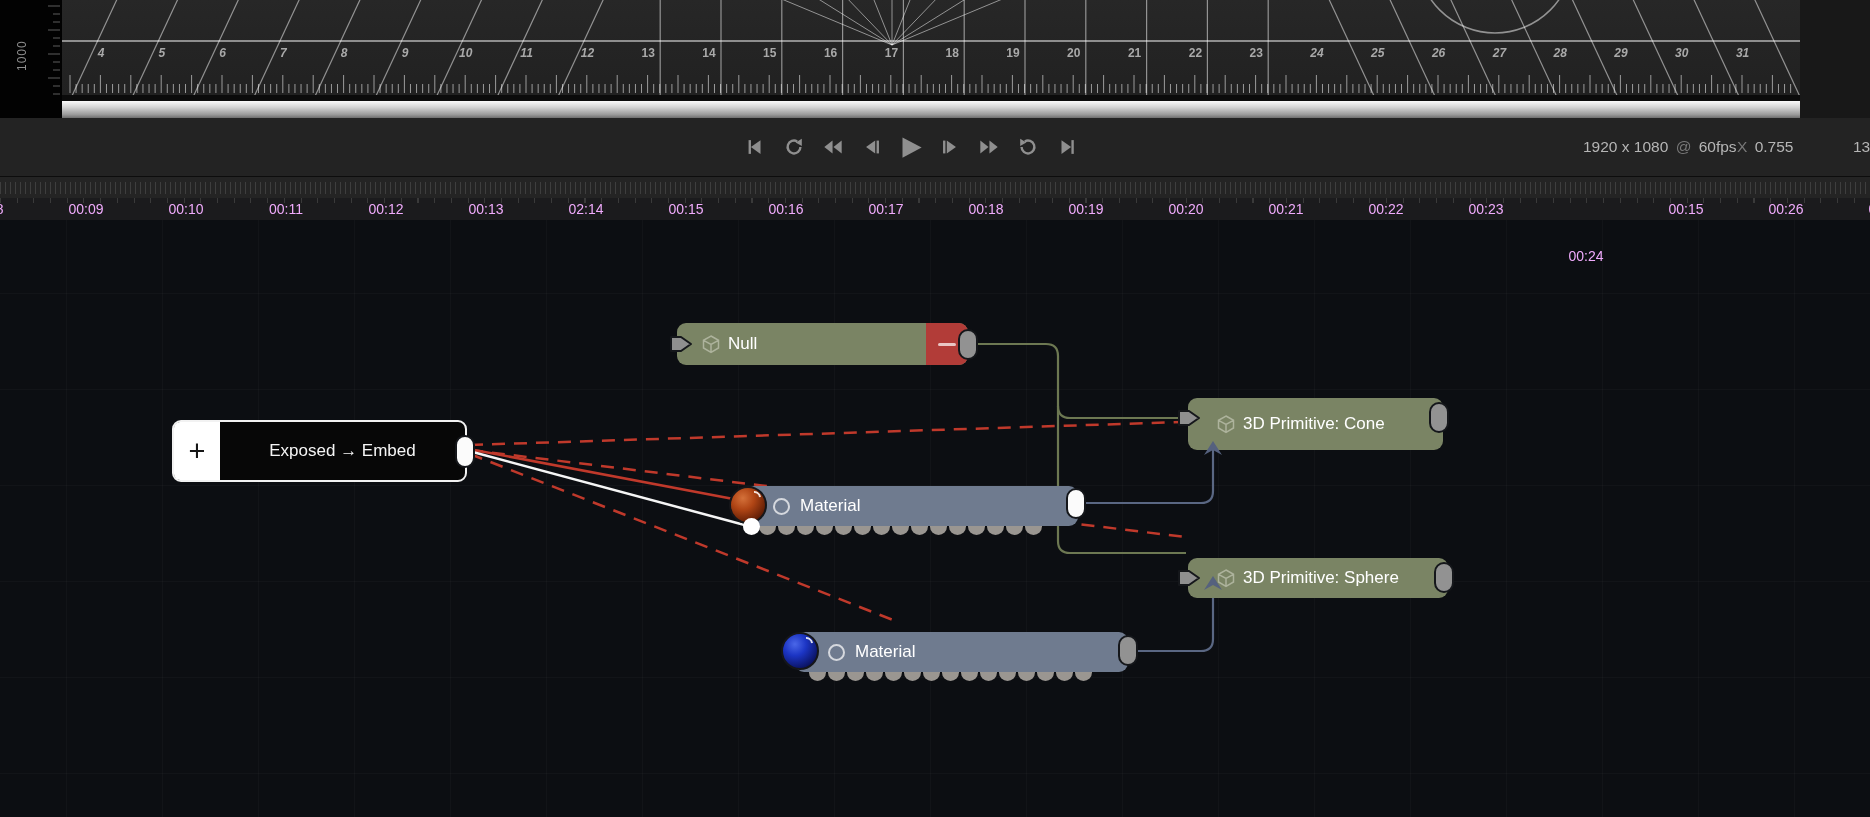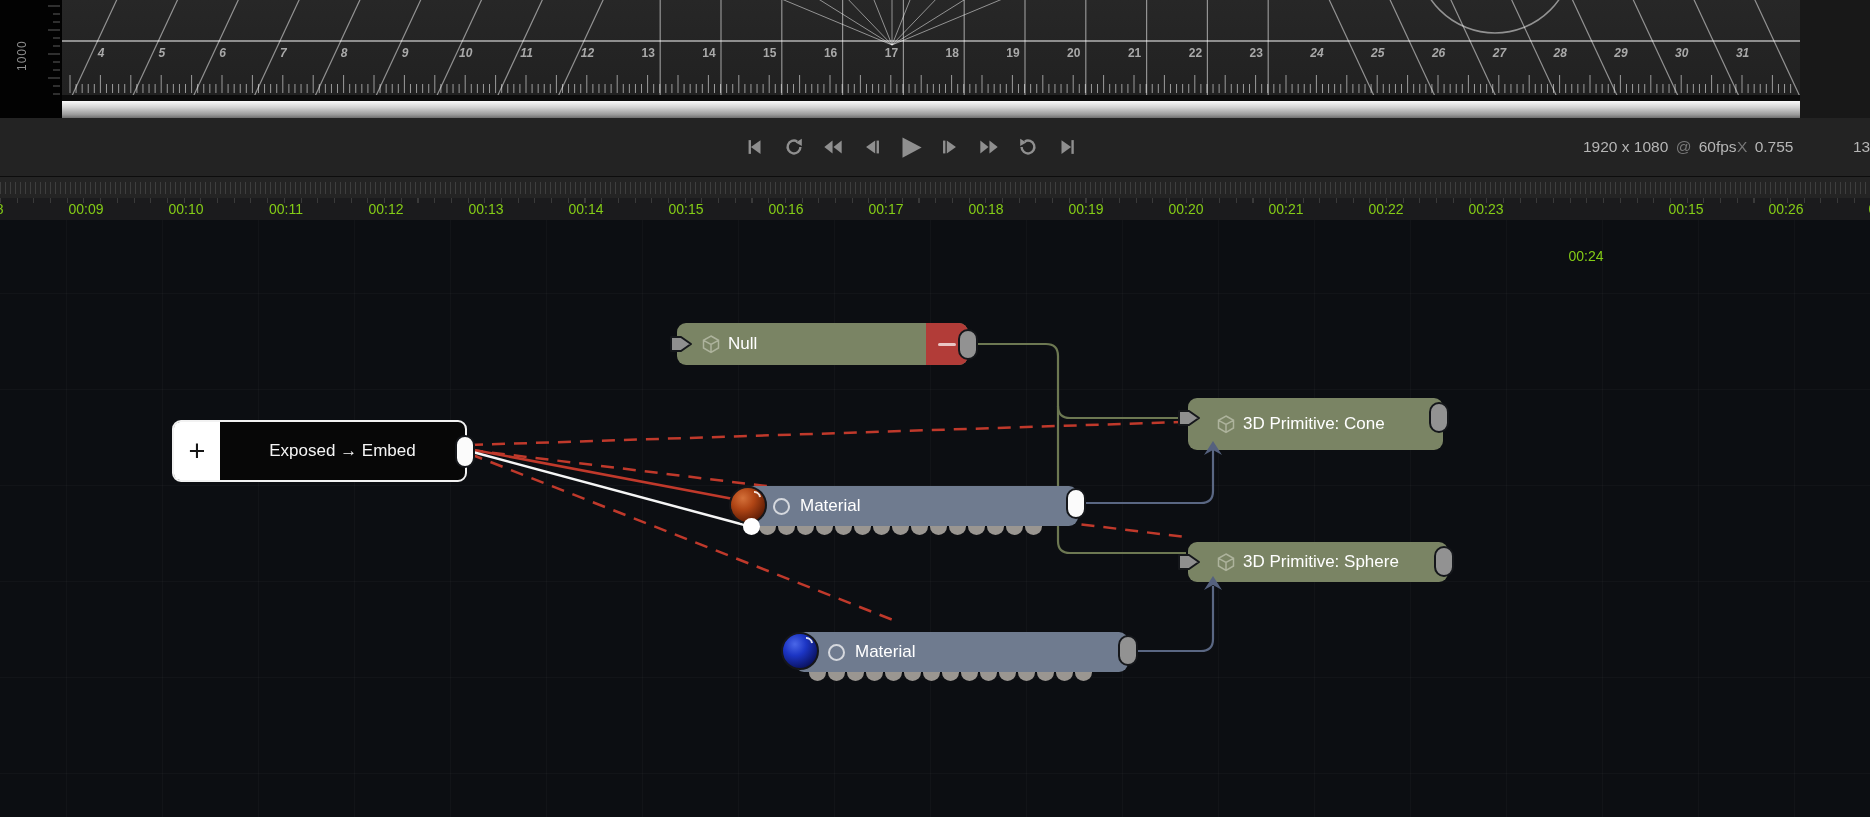--- a/index.html
+++ b/index.html
@@ -35,21 +35,21 @@
 
   
   #timeline{position:absolute;left:0;top:176px;width:1870px;height:43px;background:#1b1b1d;z-index:40;
       border-top:1px solid #0d0d0d;}
   #tl-strip{position:absolute;left:0;top:0;width:1870px;height:21px;background:#242424;}
   #tl-strip .dense{position:absolute;left:0;top:5px;width:100%;height:12px;
       background:repeating-linear-gradient(90deg,#3e3e3e 0 1px,transparent 1px 5px);}
   #tl-labels{position:absolute;left:0;top:21px;width:1870px;height:22px;background:#1b1b1d;}
   #tl-labels .mini{position:absolute;left:0;top:0;width:100%;height:5px;
       background:repeating-linear-gradient(90deg,#3a3a3a 0 1px,transparent 1px 16.7px);}
-  .tl-label{position:absolute;top:3px;transform:translateX(-50%);color:#84cc16;font-size:14px;white-space:nowrap;}
+  .tl-label{position:absolute;top:3px;transform:translateX(-50%);color:#f0abfc;font-size:14px;white-space:nowrap;}
 
   
   #graph-bg{position:absolute;left:0;top:219px;width:1870px;height:598px;background:#0c0e12;z-index:1;
       background-image:linear-gradient(rgba(255,255,255,.025) 1px,transparent 1px),
                        linear-gradient(90deg,rgba(255,255,255,.025) 1px,transparent 1px);
       background-size:96px 96px;background-position:-30px -22px;}
   #wires{position:absolute;left:0;top:0;z-index:2;pointer-events:none;}
   #overlay{position:absolute;left:0;top:0;z-index:6;pointer-events:none;}
 
   .node{position:absolute;z-index:4;display:flex;align-items:center;border-radius:9px;
@@ -82,21 +82,21 @@
       border:2px solid rgba(255,255,255,.85);border-color:rgba(255,255,255,.85) transparent transparent transparent;
       border-radius:50%;transform:rotate(40deg);}
   .mat-ring{width:17px;height:17px;border:2px solid #d5d8de;border-radius:50%;box-sizing:border-box;flex:0 0 auto;}
   .bumps{position:absolute;left:14px;right:36px;bottom:-9px;height:9px;display:flex;justify-content:space-between;}
   .bumps span{width:17px;height:9px;background:#9a9691;border-radius:0 0 9px 9px;}
   #white-dot{position:absolute;left:-2px;top:32px;width:17px;height:17px;background:#fff;border-radius:50%;z-index:7;}
 
   #material1{left:745px;top:486px;width:333px;height:40px;}
   #material2{left:795px;top:632px;width:333px;height:40px;}
   #cone-node{left:1188px;top:398px;width:255px;height:52px;}
-  #sphere-node{left:1188px;top:542px;width:260px;height:40px;}
+  #sphere-node{left:1188px;top:558px;width:260px;height:40px;}
 </style>
 </head>
 <body>
 
 <div id="app">
 
   <div id="graph-bg"></div>
 
   <svg id="wires" width="1870" height="817" viewBox="0 0 1870 817">
 
@@ -663,21 +663,21 @@
         <div class="dense"></div>
       </div>
     <div id="tl-labels">
         <div class="mini"></div>
         <span class="tl-label" style="left: -14px;">00:08</span>
         <span class="tl-label" style="left: 86px;">00:09</span>
         <span class="tl-label" style="left: 186px;">00:10</span>
         <span class="tl-label" style="left: 286px;">00:11</span>
         <span class="tl-label" style="left: 386px;">00:12</span>
         <span class="tl-label" style="left: 486px;">00:13</span>
-        <span class="tl-label" style="left: 586px;">00:14</span>
+        <span class="tl-label" style="left: 586px;">02:14</span>
         <span class="tl-label" style="left: 686px;">00:15</span>
         <span class="tl-label" style="left: 786px;">00:16</span>
         <span class="tl-label" style="left: 886px;">00:17</span>
         <span class="tl-label" style="left: 986px;">00:18</span>
         <span class="tl-label" style="left: 1086px;">00:19</span>
         <span class="tl-label" style="left: 1186px;">00:20</span>
         <span class="tl-label" style="left: 1286px;">00:21</span>
         <span class="tl-label" style="left: 1386px;">00:22</span>
         <span class="tl-label" style="left: 1486px;">00:23</span>
         <span class="tl-label" style="left: 1586px; margin-top: 47px;">00:24</span>

